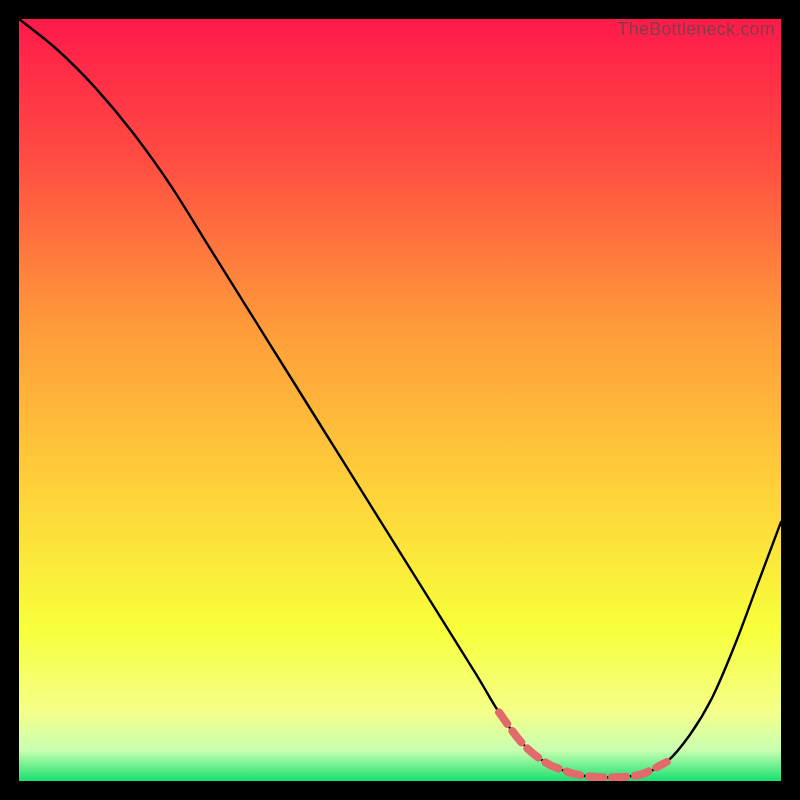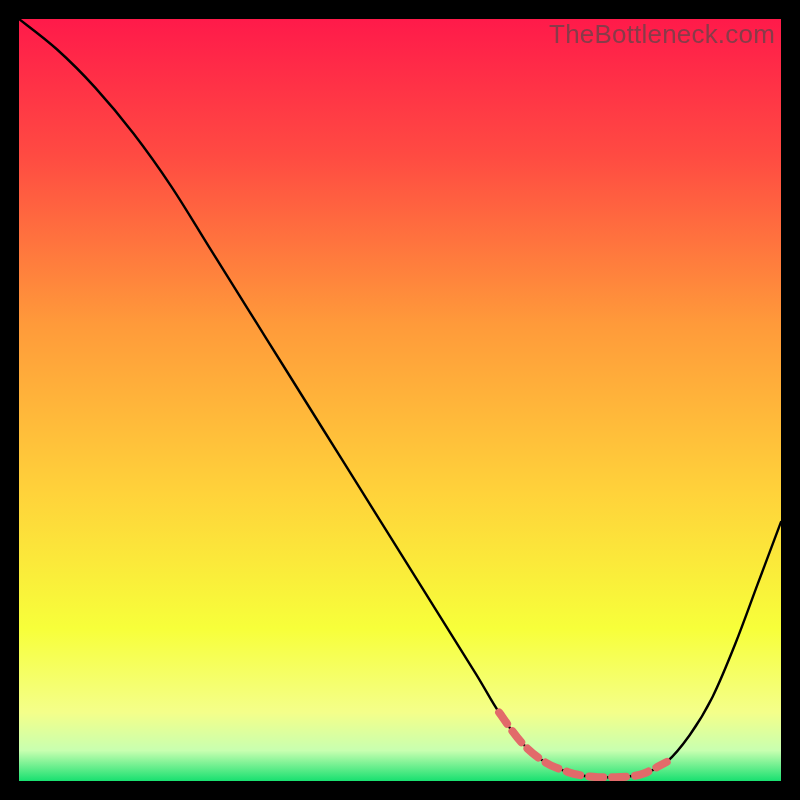--- a/index.html
+++ b/index.html
@@ -28,21 +28,21 @@
   }
   .gradient {
     position: absolute;
     inset: 0;
   }
   .watermark {
     position: absolute;
     top: 0;
     right: 6px;
     color: #4a4a4a;
-    font-size: 26px;
+    font-size: 18px;
     font-weight: 500;
     letter-spacing: 0.2px;
     opacity: 0.65;
   }
   svg.curve {
     position: absolute;
     inset: 0;
     width: 762px;
     height: 762px;
     overflow: visible;

